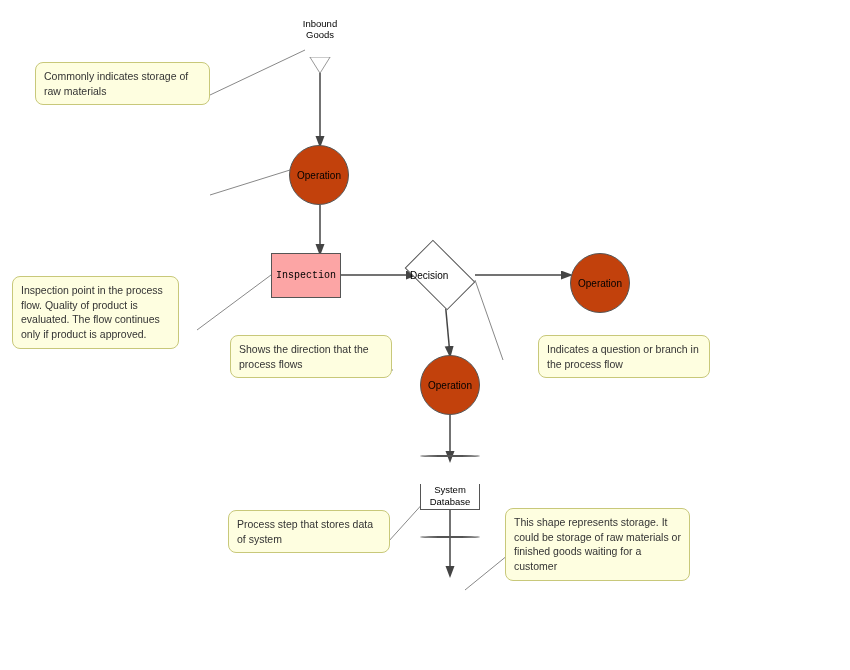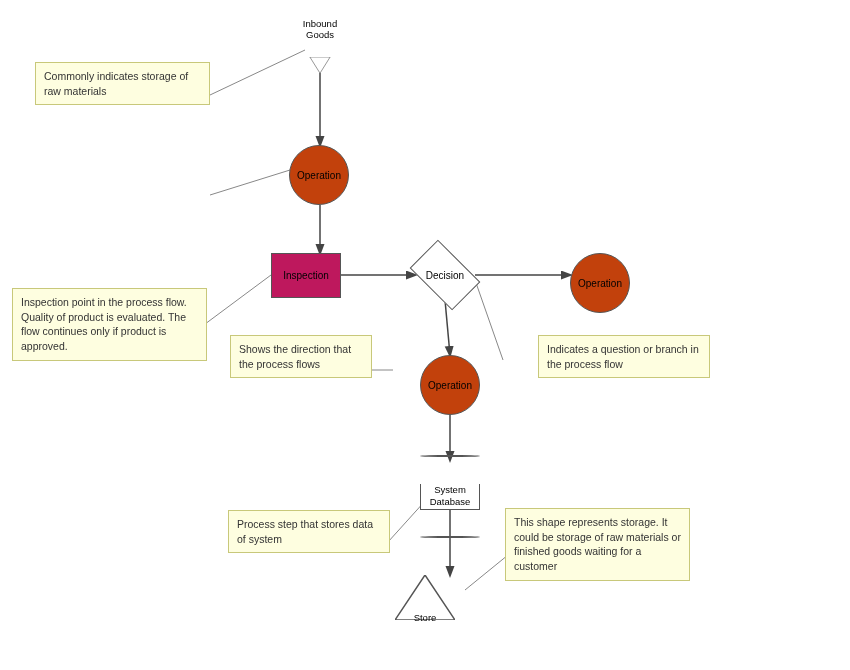--- a/index.html
+++ b/index.html
@@ -22,53 +22,53 @@
       top: 0; left: 0;
       width: 850px;
       height: 670px;
       pointer-events: none;
     }
     
     .tooltip-box {
       position: absolute;
       background: #fefee0;
       border: 1px solid #c8c87a;
-      border-radius: 0;
+      border-radius: 8px;
       padding: 6px 8px;
       font-size: 10.5px;
       line-height: 1.4;
       color: #333;
     }
     
     .shape-circle {
       border-radius: 50%;
       border: 1.5px solid #555;
       background: #c2410c;
       display: flex;
       align-items: center;
       justify-content: center;
       text-align: center;
       font-size: 10px;
       position: absolute;
     }
     .shape-rect {
       border: 1.5px solid #555;
-      background: #be185d;
+      background: #fca5a5;
       display: flex;
       align-items: center;
       justify-content: center;
       text-align: left;
       font-size: 10px;
       position: absolute;
+      font-family: Liberation Mono, monospace;
     }
     .shape-diamond-wrap {
       position: absolute;
       display: flex;
       align-items: center;
-      justify-content: center;
     }
     .shape-diamond {
       width: 60px;
       height: 40px;
       background: #fff;
       border: 1.5px solid #555;
       transform: rotate(45deg);
     }
     .shape-diamond-label {
       position: absolute;
@@ -151,37 +151,31 @@
 
   <div style="position:absolute; left:415px; top:455px; width:70px; height:55px; display:flex; flex-direction:column; align-items:center; justify-content:flex-start;gap:28px;">
     <div style="width:60px; height:12px; border:1.5px solid #555; border-radius:50%; background:#fff; position:relative; z-index:2;"></div>
     <div style="width:60px; height:38px; border-left:1.5px solid #555; border-right:1.5px solid #555; border-bottom:1.5px solid #555; background:#fff; display:flex; align-items:center; justify-content:center; font-size:9.5px; text-align:center; line-height:1.3; margin-top:-1px;">
       <span style="white-space:pre-line;">System
 Database</span>
     </div>
     <div style="width:60px; height:10px; border:1.5px solid #555; border-radius:50%; background:#fff; margin-top:-2px; position:relative; z-index:2;"></div>
   </div>
 
-  <div style="position:absolute; left:395px; top:575px; width:60px; height:50px; display:flex; flex-direction:column; align-items:center; justify-content:flex-start;">
-    <svg width="60" height="45" viewBox="0 0 60 45">
-      <polygon points="30,0 0,45 60,45" fill="white" stroke="#555" stroke-width="1.5"></polygon>
-    </svg>
-    <span style="font-size:9.5px; margin-top:-8px;">Store</span>
-  </div>
 
   <div class="tooltip-box" style="left:35px; top:62px; width:175px;">
     <span>Commonly indicates storage of raw materials</span>
   </div>
 
 
-  <div class="tooltip-box" style="left:12px; top:288px; width:195px;">
+  <div class="tooltip-box" style="left:12px; top:276px; width:167px;">
     <span>Inspection point in the process flow. Quality of product is evaluated. The flow continues only if product is approved.</span>
   </div>
 
-  <div class="tooltip-box" style="left:230px; top:335px; width:142px;">
+  <div class="tooltip-box" style="left:230px; top:335px; width:162px;">
     <span>Shows the direction that the process flows</span>
   </div>
 
   <div class="tooltip-box" style="left:503px; top:335px; width:172px;margin-left:35px;">
     <span>Indicates a question or branch in the process flow</span>
   </div>
 
   <div class="tooltip-box" style="left:505px; top:508px; width:185px;">
     <span>This shape represents storage. It could be storage of raw materials or finished goods waiting for a customer</span>
   </div>

